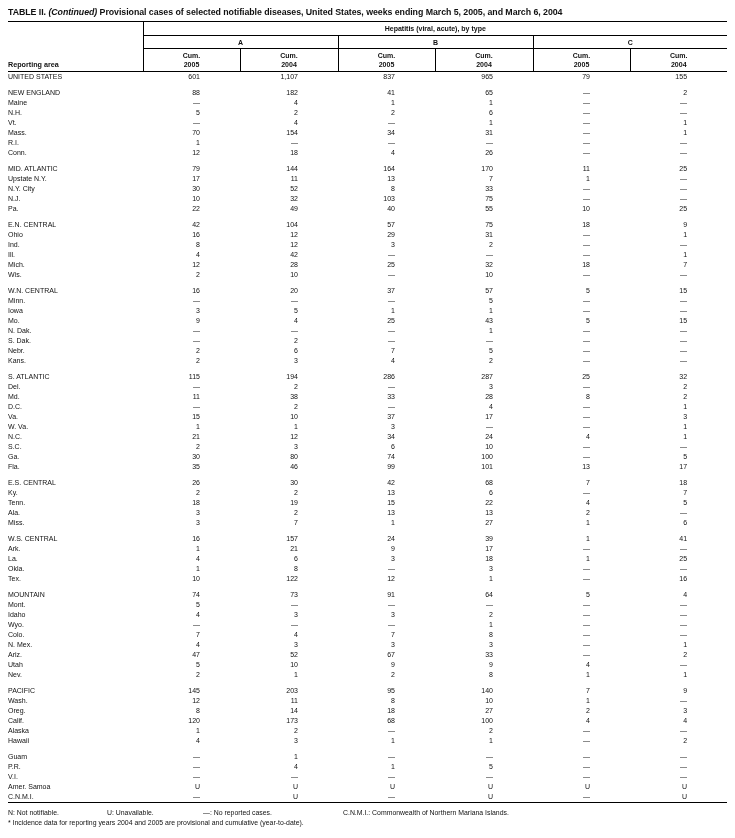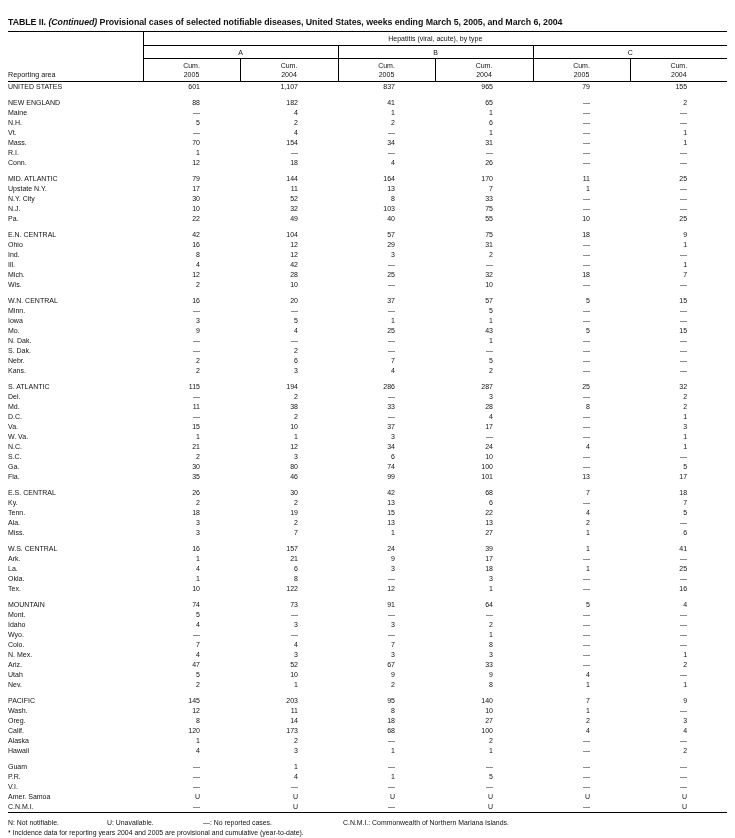--- a/index.html
+++ b/index.html
@@ -2,35 +2,35 @@
 <html><head>
 <meta charset="utf-8">
 <style>
   html, body { margin: 0; padding: 0; }
   body {
     width: 735px; height: 838px;
     background: #ffffff; color: #000;
     font-family: "Liberation Sans", sans-serif;
     overflow: hidden;
   }
-  .page { padding: 17px 8px 0 8px; }
+  .page { padding: 7px 8px 0 8px; }
 
   .title {
     font-size: 8.8px; font-weight: bold; line-height: 11px;
     letter-spacing: -0.05px; color: #111;
   }
   .title .continued { font-style: italic; }
 
   table.mmwr {
     border-collapse: collapse; table-layout: fixed;
     width: 719px; margin-top: 3px;
     border-top: 1px solid #000;
     border-bottom: 1.5px solid #000;
   }
-  thead th { padding: 0; font-weight: normal; font-size: 7px; color: #111; margin-left: 39px; }
+  thead th { padding: 0; font-weight: bold; font-size: 7px; color: #111; margin-left: 39px; }
   th.h-area {
     text-align: left; vertical-align: bottom;
     font-size: 7.2px; padding-bottom: 2px;
     border-bottom: 1px solid #000;
   }
   th.h-disease {
     border-left: 1px solid #000; border-bottom: 1px solid #000;
     height: 13px; text-align: center; vertical-align: middle;
   }
   th.h-group {

